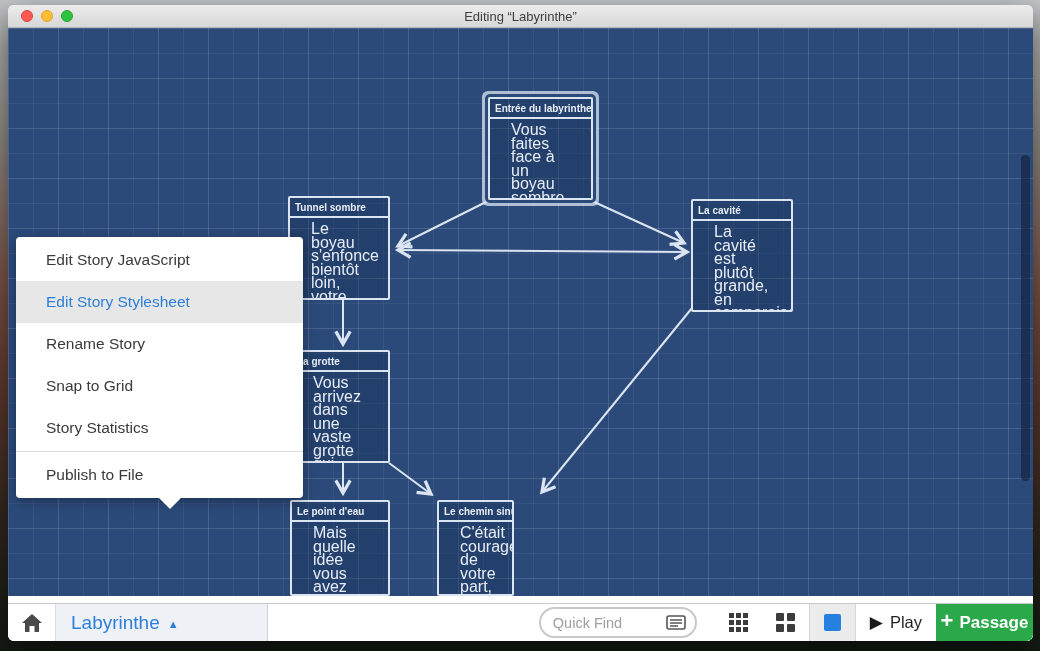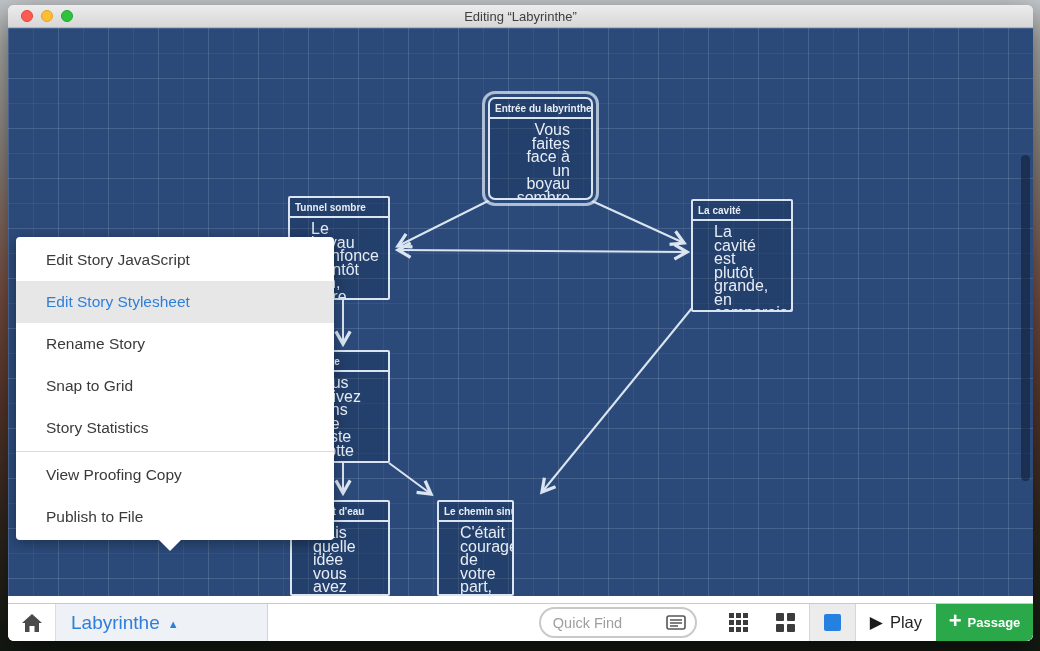--- a/index.html
+++ b/index.html
@@ -47,33 +47,32 @@
   .passage {
     position:absolute; border:2px solid #dbe5f1; border-radius:2px;
     background:rgba(16,36,68,.28); color:#e7edf6; overflow:hidden; cursor:pointer;
   }
   .passage .ptitle {
     font-weight:bold; font-size:10px; padding:4px 5px 3px 5px;
     border-bottom:2px solid #dbe5f1; white-space:nowrap; overflow:hidden;
   }
   .passage .pbody { font-size:16px; line-height:13.5px; padding:4px 21px; }
   .passage.start {
-    border-radius:7px;
+    border-radius:2px;
     box-shadow:0 0 0 3px #2b4a7a, 0 0 0 6px rgba(219,229,241,.75);
-    text-align:right;
   }
 
   .vscrollbar {
     position:absolute; right:3px; top:127px; width:9px; height:326px;
     background:rgba(10,20,40,.5); border-radius:5px;
   }
 
   
   .story-menu {
-    position:absolute; left:8px; top:232px; width:318px; z-index:40;
+    position:absolute; left:8px; top:232px; width:287px; z-index:40;
     background:#fff; border-radius:4px; padding:2px 0;
     box-shadow:0 3px 14px rgba(0,0,0,.35);
   }
   .menu-item {
     height:42px; display:flex; align-items:center; padding-left:30px;
     font-size:15.5px; color:#3a3a3a; cursor:pointer;
   }
   .menu-item.active { background:#e7e7e7; color:#2e7fd9; }
   .menu-divider { height:1px; background:#dcdcdc; margin:2px 0; }
   .menu-caret {
@@ -119,21 +118,21 @@
   .square1 { width:17px; height:17px; background:#2580df; border-radius:2px; }
 
   .test-btn, .play-btn { gap:7px; padding:0 14px; font-size:16.5px; color:#1f1f1f; }
   .play-glyph { font-size:17px; color:#1b1b1b; }
 
   .passage-btn {
     width:97px; background:#2aa84a; color:#fff; gap:6px;
     border-bottom-right-radius:6px;
   }
   .plus-glyph { font-size:22px; font-weight:bold; line-height:1; padding-bottom:3px; }
-  .passage-btn-label { font-size:13px; font-weight:bold; }
+  .passage-btn-label { font-size:17px; font-weight:bold; }
 </style>
 </head>
 <body>
 
 <div class="window">
 
   <div class="titlebar">
     <div class="lights">
       <div class="light red"></div>
       <div class="light yellow"></div>
@@ -194,21 +193,20 @@
     <div class="vscrollbar"></div>
   </div>
 
   <div class="story-menu">
     <div class="menu-item">Edit Story JavaScript</div>
     <div class="menu-item active">Edit Story Stylesheet</div>
     <div class="menu-item">Rename Story</div>
     <div class="menu-item">Snap to Grid</div>
     <div class="menu-item">Story Statistics</div>
     <div class="menu-divider"></div>
-    <div class="menu-item">View Proofing Copy</div>
     <div class="menu-item">Publish to File</div>
     <div class="menu-caret"></div>
   </div>
 
   <div class="toolbar">
 
     <div class="tb-btn home-btn">
       <svg width="22" height="20" viewBox="0 0 22 20">
         <path d="M11 1 L21 10 L18 10 L18 19 L13.5 19 L13.5 13 L8.5 13 L8.5 19 L4 19 L4 10 L1 10 Z" fill="#4a4a4a"></path>
       </svg>

